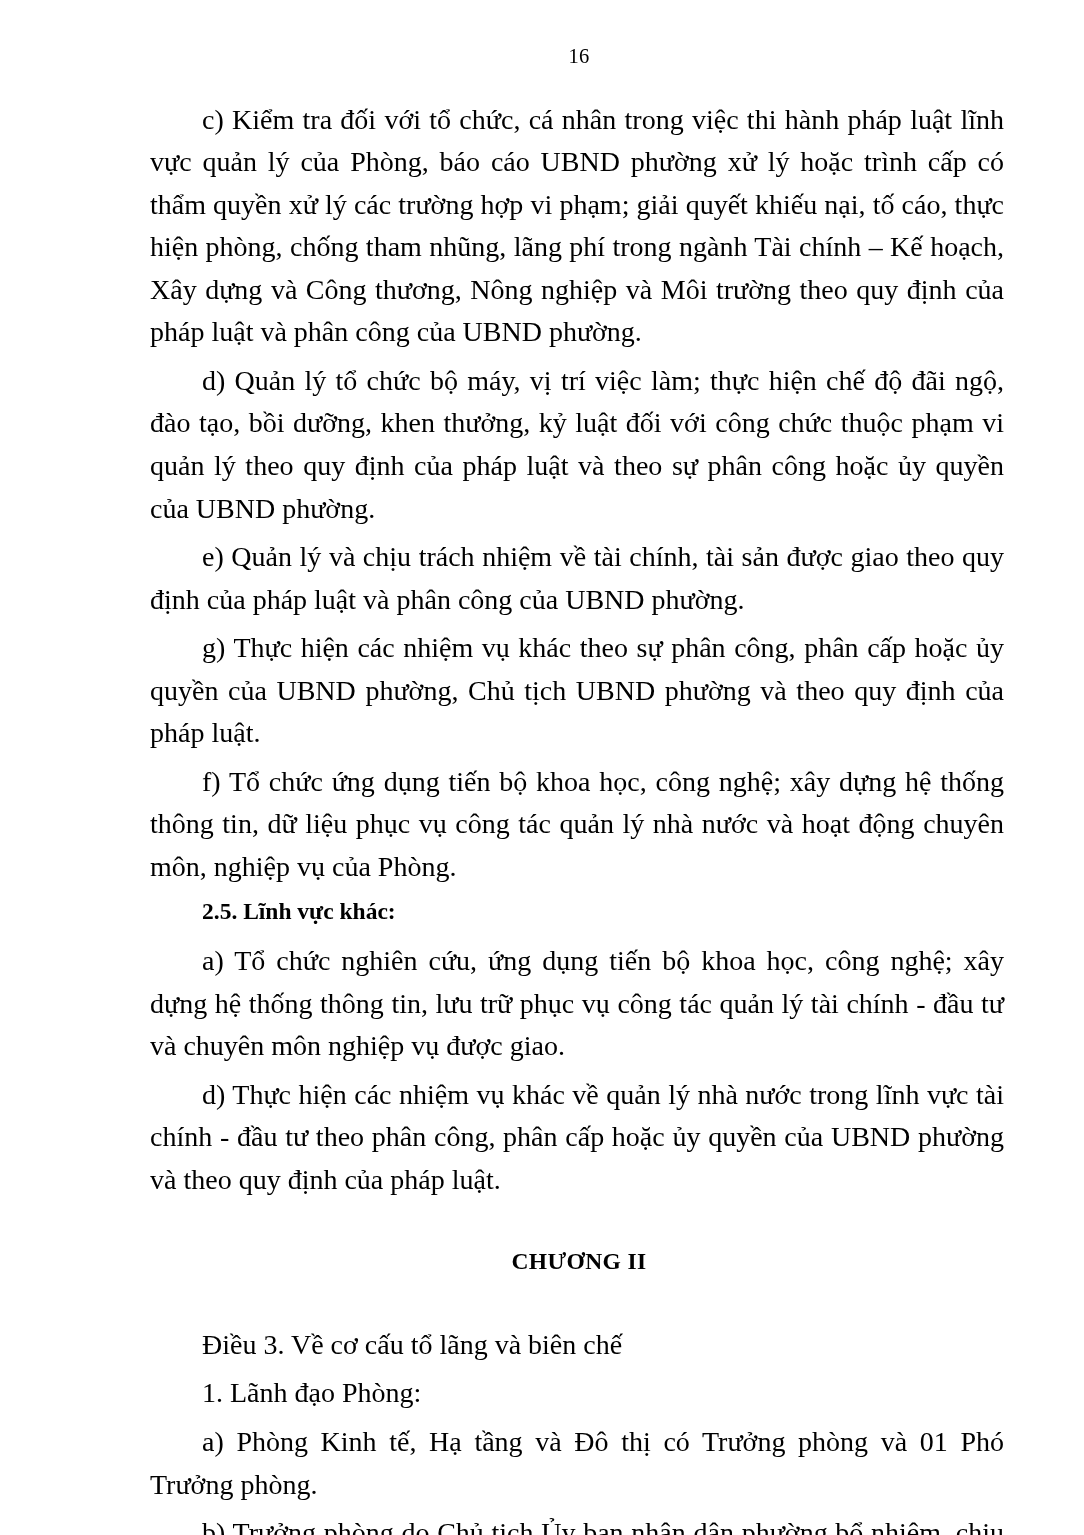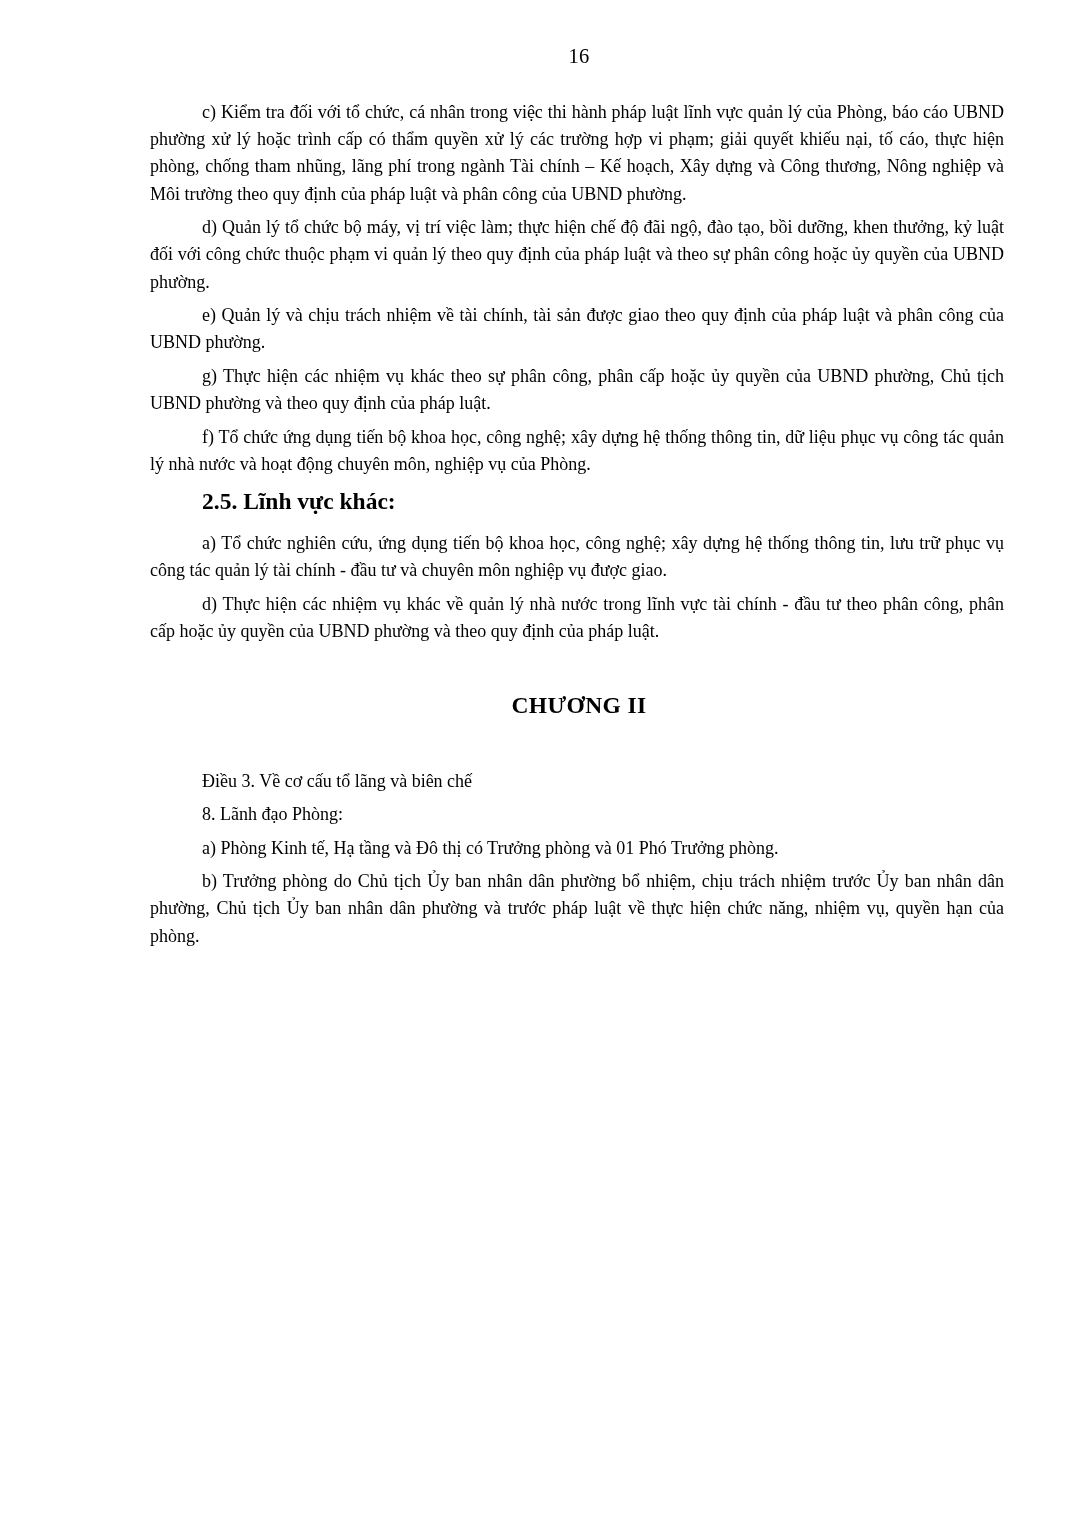--- a/index.html
+++ b/index.html
@@ -23,21 +23,21 @@
     position: relative;
   }
   .page-number {
     text-align: center;
     font-size: 20.5px;
     line-height: 1.2;
     margin: 0 0 30px 0;
     letter-spacing: 0.2px;
   }
   .body-text {
-    font-size: 18px;
+    font-size: 28px;
     line-height: 1.52;
     text-align: justify;
     text-justify: inter-word;
     margin: 0 4px 6px 0;
   }
   .body-text.indent {
     text-indent: 52px;
   }
   .heading-bold {
     font-weight: normal;
@@ -82,17 +82,17 @@
 
   <p class="body-text indent">a) Tổ chức nghiên cứu, ứng dụng tiến bộ khoa học, công nghệ; xây dựng hệ thống thông tin, lưu trữ phục vụ công tác quản lý tài chính - đầu tư và chuyên môn nghiệp vụ được giao.</p>
   <p class="body-text indent">d) Thực hiện các nhiệm vụ khác về quản lý nhà nước trong lĩnh vực tài chính - đầu tư theo phân công, phân cấp hoặc ủy quyền của UBND phường và theo quy định của pháp luật.</p>
 
   <div class="chapter-block">
     <div class="chapter-line">CHƯƠNG II</div>
   </div>
 
   <p class="body-text indent article-para"><span class="heading-bold">Điều 3.</span><span> Về cơ cấu tổ lãng và biên chế</span></p>
 
-  <p class="body-text indent">8. Lãnh đạo Phòng:</p>
+  <p class="body-text indent">1. Lãnh đạo Phòng:</p>
   <p class="body-text indent">a) Phòng Kinh tế, Hạ tầng và Đô thị có Trưởng phòng và 01 Phó Trưởng phòng.</p>
   <p class="body-text indent">b) Trưởng phòng do Chủ tịch Ủy ban nhân dân phường bổ nhiệm, chịu trách nhiệm trước Ủy ban nhân dân phường, Chủ tịch Ủy ban nhân dân phường và trước pháp luật về thực hiện chức năng, nhiệm vụ, quyền hạn của phòng.</p>
 
 </div>
 
 </body></html>

